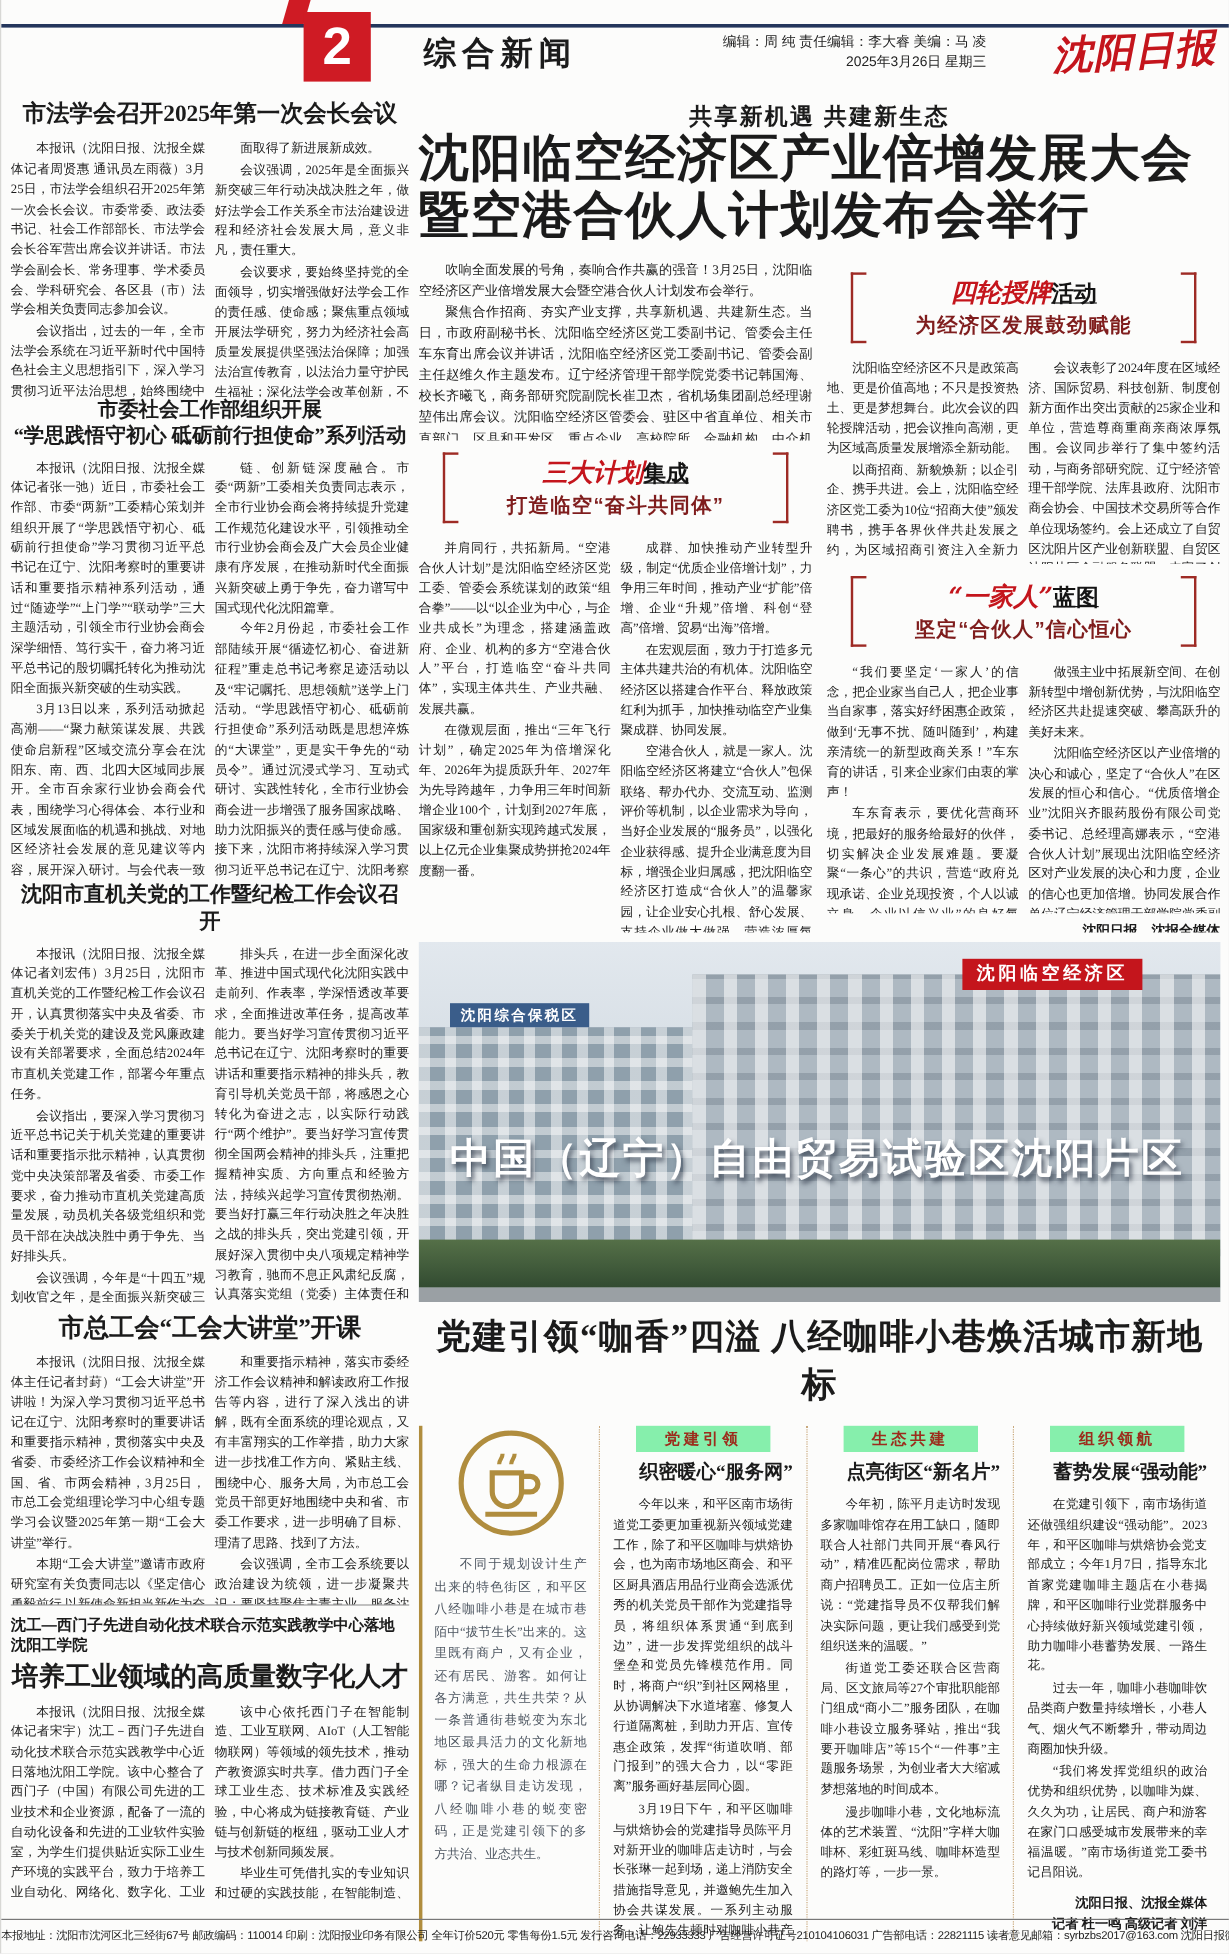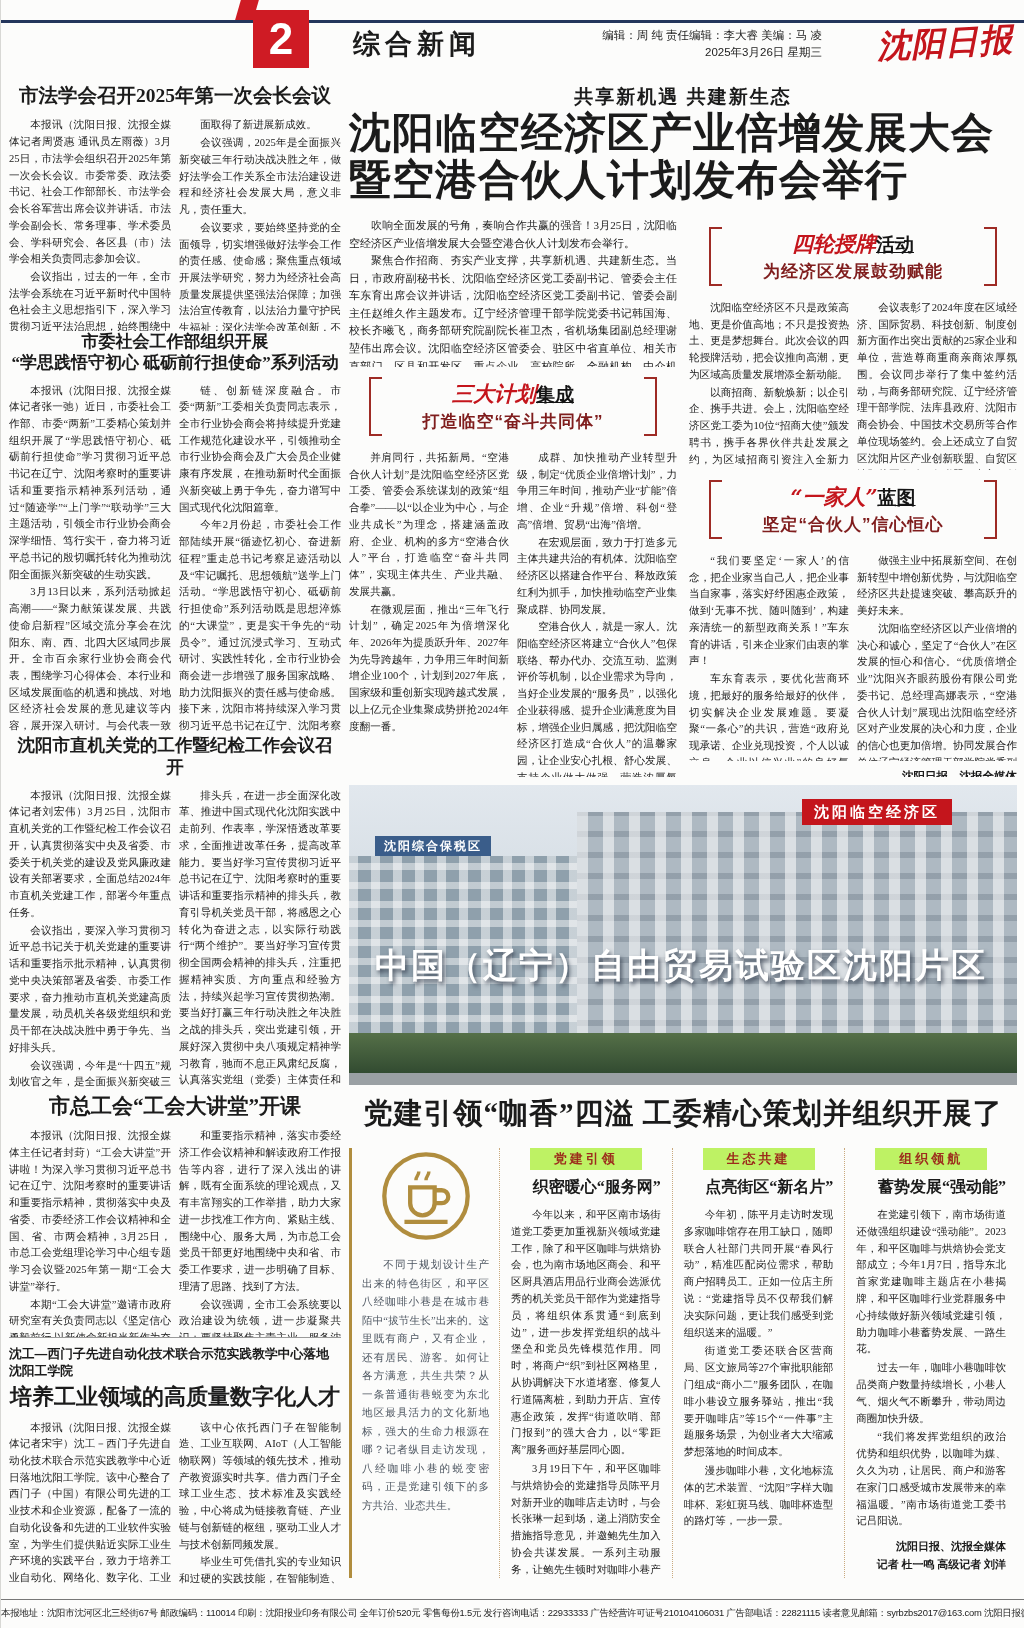--- a/index.html
+++ b/index.html
@@ -78,21 +78,21 @@
   .ph-road{position:absolute;left:0;bottom:0;width:100%;height:12px;background:#9aa0a4;}
   
   .bottom{position:absolute;left:348px;top:1094px;width:668px;height:498px;}
   .b-title{text-align:center;font-weight:bold;font-size:29px;letter-spacing:1px;}
   .b-row{display:flex;margin-top:14px;height:430px;overflow:hidden;}
   .intro{width:150px;box-sizing:border-box;padding:0 10px 0 10px;border-left:3px solid #b08d3e;}
   .cupwrap{width:92px;height:92px;margin:2px auto 14px;}
   .intro-text{font-size:10.6px;line-height:1.75;text-align:justify;color:#4c5560;}
   .intro-text p{margin:0;text-indent:2em;}
   .bcol{flex:1;box-sizing:border-box;padding:0 11px;border-left:1px dotted #c9a97d;}
-  .badge{display:block;width:112px;height:22px;margin:0 auto 7px;background:#bef264;color:#9c2c1c;
+  .badge{display:block;width:112px;height:22px;margin:0 auto 7px;background:#86efac;color:#9c2c1c;
          font:bold 13px/22px "Liberation Sans",sans-serif;text-align:center;letter-spacing:3px;}
   .b-sub{text-align:right;font-weight:bold;font-size:16px;margin-bottom:9px;}
   .bcol .txt{font-size:10.5px;line-height:1.6;text-align:justify;}
   .bcol .txt p{margin:0 0 2px;text-indent:2em;}
   .b-byline{text-align:right;font-weight:bold;font-size:11px;line-height:1.6;margin-top:8px;}
   
   .footer{position:absolute;left:0;top:1599px;width:1024px;border-top:1.5px solid #777;
           padding-top:7px;text-align:center;font:9.4px "Liberation Sans",sans-serif;color:#222;
           letter-spacing:-0.2px;white-space:nowrap;}
 </style>
@@ -252,21 +252,21 @@
       </div>
       <div class="ph-b2"></div>
       <div class="ph-banner">沈阳临空经济区</div>
       <div class="ph-main-text">中国（辽宁）自由贸易试验区沈阳片区</div>
       <div class="ph-trees"></div>
       <div class="ph-road"></div>
     </div>
   </div>
 
   <div class="bottom">
-    <div class="b-title">党建引领“咖香”四溢 工委精心策划并组织开展了</div>
+    <div class="b-title">党建引领“咖香”四溢 八经咖啡小巷焕活城市新地标</div>
     <div class="b-row">
       <div class="intro">
         <div class="cupwrap">
           <svg viewBox="0 0 64 64" width="92" height="92">
             <circle cx="32" cy="32" r="29" fill="none" stroke="#b08d3e" stroke-width="3"></circle>
             <path d="M21 26h17v11a8.5 8.5 0 0 1-17 0z" fill="none" stroke="#b08d3e" stroke-width="3"></path>
             <path d="M38 28h5a4.5 4.5 0 0 1 0 9h-5" fill="none" stroke="#b08d3e" stroke-width="3"></path>
             <line x1="17" y1="50" x2="47" y2="50" stroke="#b08d3e" stroke-width="3"></line>
             <path d="M27 15c0 3-2 3-2 6M34 15c0 3-2 3-2 6" fill="none" stroke="#b08d3e" stroke-width="2.4"></path>
           </svg>

